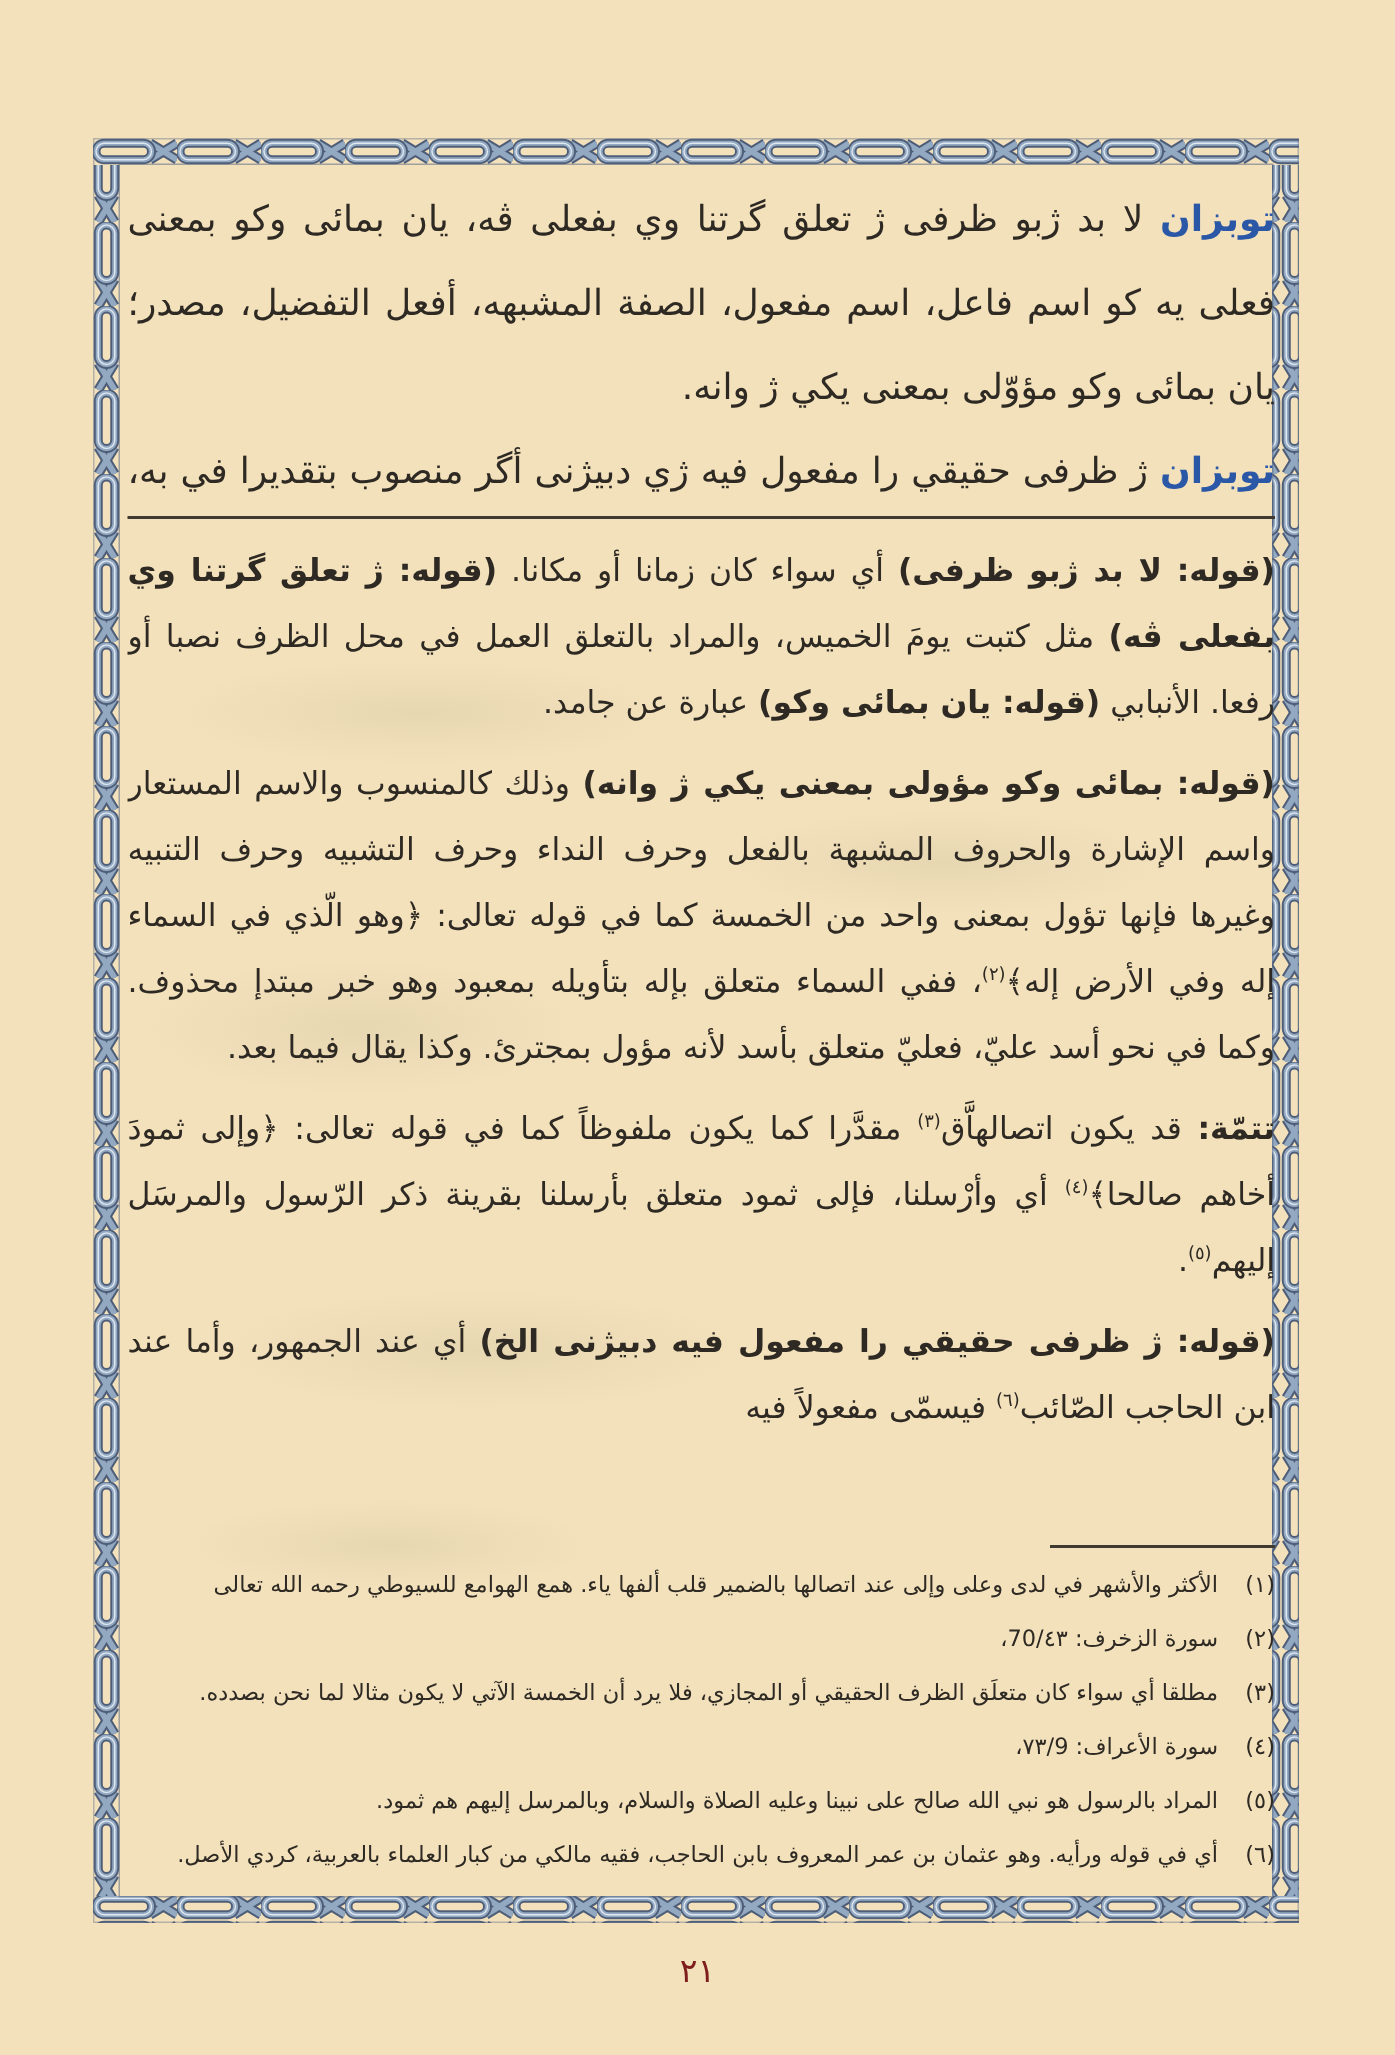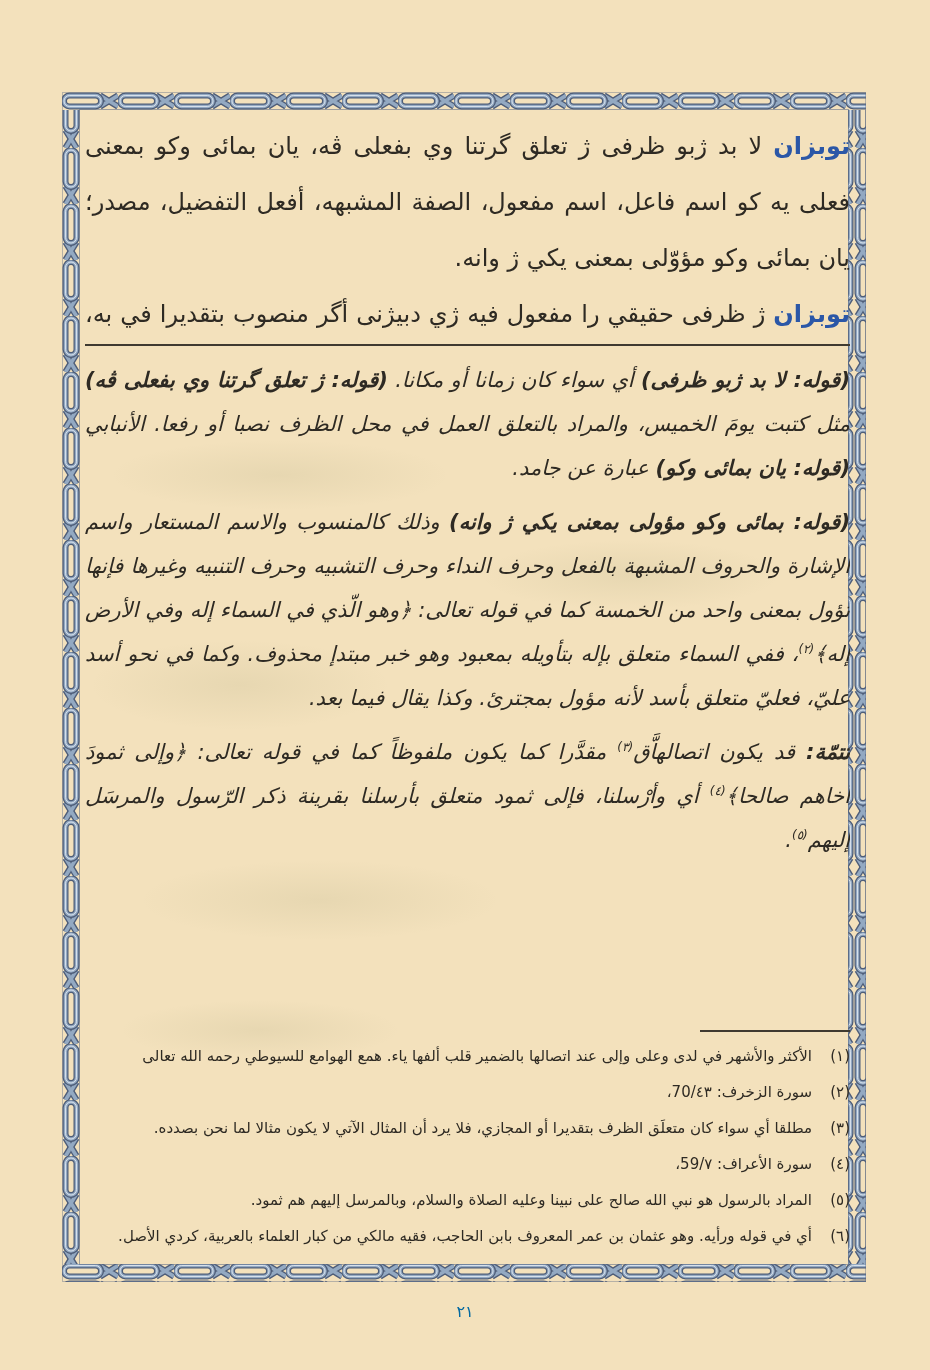--- a/index.html
+++ b/index.html
@@ -30,40 +30,40 @@
 
   .divider {
     position:absolute; left:85px; top:344px; width:765px; height:0;
     border-top:2px solid #3f3a30;
   }
 
   .commentary {
     position:absolute; left:85px; top:358px; width:765px; height:662px;
     font-size:21px; line-height:44px; text-align:justify; overflow:hidden;
   }
-  .commentary p { margin:0 0 10px 0;font-style:italic; }
+  .commentary p { margin:0 0 10px 0; }
   .b   { font-weight:bold; }
   .sup { font-size:12px; vertical-align:super; line-height:0; }
 
   .fn-divider {
     position:absolute; top:1030px; right:80px; width:150px; height:0;
     border-top:2px solid #3f3a30;
   }
 
   .footnotes {
     position:absolute; left:85px; top:1044px; width:765px; height:222px;
     font-size:15px; line-height:25px; overflow:hidden;
   }
   .fn { display:flex; gap:10px; margin-bottom:11px; text-align:justify; }
   .fn-marker { flex:0 0 28px; white-space:nowrap; }
   .fn-text { flex:1 1 auto; }
 
   .page-number {
     position:absolute; left:0; top:1302px; width:100%;
-    text-align:center; font-size:16px; color:#0369a1; letter-spacing:4px;
+    text-align:center; font-size:22px; color:#7f1d1d; letter-spacing:4px;
   }
 </style>
 </head>
 <body>
 
 <div class="page">
 
   <div class="smudge s1"></div>
   <div class="smudge s2"></div>
   <div class="smudge s3"></div>
@@ -103,40 +103,41 @@
   <div class="divider"></div>
 
   <div class="commentary">
     <p><span class="b">(قوله: لا بد ژبو ظرفى)</span><span> أي سواء كان زمانا أو مكانا. </span><span class="b">(قوله: ژ تعلق گرتنا وي بفعلى ڤه)</span><span> مثل كتبت يومَ الخميس، والمراد بالتعلق العمل في محل الظرف نصبا أو رفعا. الأنبابي </span><span class="b">(قوله: يان بمائى وكو)</span><span> عبارة عن جامد.</span></p>
 
 
     <p><span class="b">(قوله: بمائى وكو مؤولى بمعنى يكي ژ وانه)</span><span> وذلك كالمنسوب والاسم المستعار واسم الإشارة والحروف المشبهة بالفعل وحرف النداء وحرف التشبيه وحرف التنبيه وغيرها فإنها تؤول بمعنى واحد من الخمسة كما في قوله تعالى: ﴿وهو الّذي في السماء إله وفي الأرض إله﴾</span><span class="sup">(٢)</span><span>، ففي السماء متعلق بإله بتأويله بمعبود وهو خبر مبتدإ محذوف. وكما في نحو أسد عليّ، فعليّ متعلق بأسد لأنه مؤول بمجترئ. وكذا يقال فيما بعد.</span></p>
 
     <p><span class="b">تتمّة:</span><span> قد يكون اتصالهاَّق</span><span class="sup">(٣)</span><span> مقدَّرا كما يكون ملفوظاً كما في قوله تعالى: ﴿وإلى ثمودَ أخاهم صالحا﴾</span><span class="sup">(٤)</span><span> أي وأرْسلنا، فإلى ثمود متعلق بأرسلنا بقرينة ذكر الرّسول والمرسَل إليهم</span><span class="sup">(٥)</span><span>.</span></p>
 
+    <p><span class="b">(قوله: ژ ظرفى حقيقي را مفعول فيه دبيژنى الخ)</span><span> أي عند الجمهور، وأما عند ابن الحاجب الصّائب</span><span class="sup">(٦)</span><span> فيسمّى مفعولاً فيه</span></p>
   </div>
 
   <div class="fn-divider"></div>
 
   <div class="footnotes">
     <div class="fn">
         <span class="fn-marker">(١)</span>
         <span class="fn-text">الأكثر والأشهر في لدى وعلى وإلى عند اتصالها بالضمير قلب ألفها ياء. همع الهوامع للسيوطي رحمه الله تعالى</span>
       </div>
     <div class="fn">
         <span class="fn-marker">(٢)</span>
         <span class="fn-text">سورة الزخرف: 70/٤٣،</span>
       </div>
     <div class="fn">
         <span class="fn-marker">(٣)</span>
-        <span class="fn-text">مطلقا أي سواء كان متعلَق الظرف بتقديرا أو المجازي، فلا يرد أن المثال الآتي لا يكون مثالا لما نحن بصدده.</span>
+        <span class="fn-text">مطلقا أي سواء كان متعلَق الظرف الحقيقي أو المجازي، فلا يرد أن الخمسة الآتي لا يكون مثالا لما نحن بصدده.</span>
       </div>
     <div class="fn">
         <span class="fn-marker">(٤)</span>
-        <span class="fn-text">سورة الأعراف: 59/٧،</span>
+        <span class="fn-text">سورة الأعراف: ٧٣/9،</span>
       </div>
     <div class="fn">
         <span class="fn-marker">(٥)</span>
         <span class="fn-text">المراد بالرسول هو نبي الله صالح على نبينا وعليه الصلاة والسلام، وبالمرسل إليهم هم ثمود.</span>
       </div>
     <div class="fn">
         <span class="fn-marker">(٦)</span>
         <span class="fn-text">أي في قوله ورأيه. وهو عثمان بن عمر المعروف بابن الحاجب، فقيه مالكي من كبار العلماء بالعربية، كردي الأصل.</span>
       </div>
   </div>

